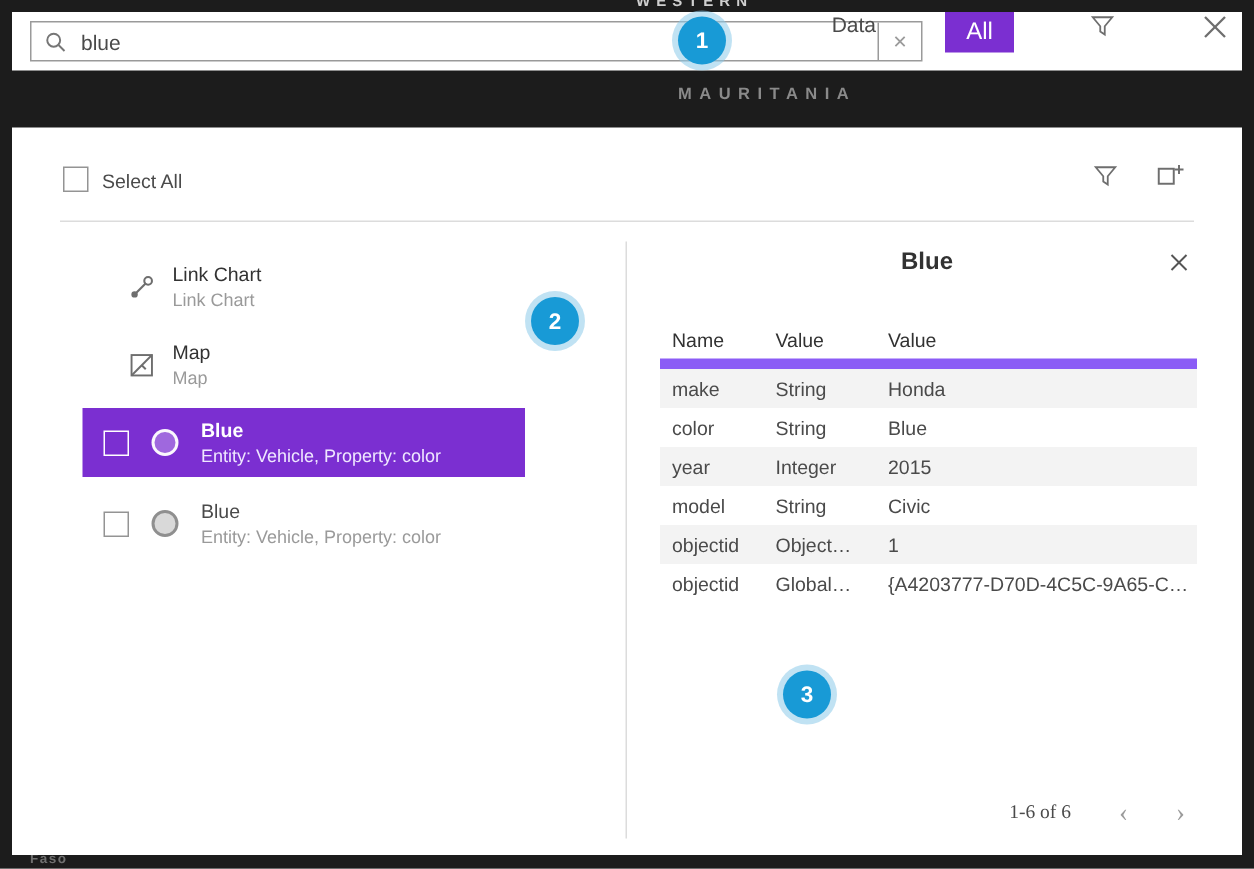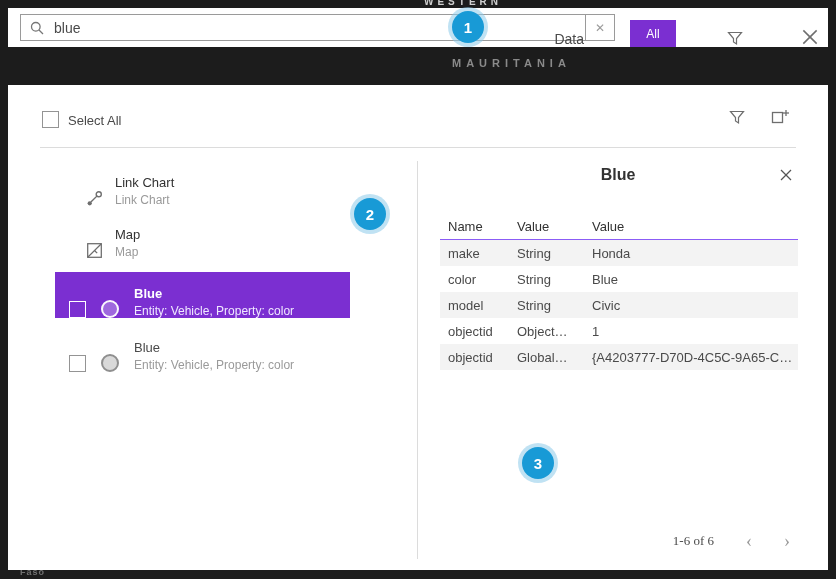--- a/index.html
+++ b/index.html
@@ -10,37 +10,37 @@
   .map-label-top{position:absolute;top:-4px;left:424px;color:#cfcfcf;font-size:10px;letter-spacing:4px;font-weight:bold;}
   .map-label-mid{position:absolute;top:57px;left:452px;color:#8a8a8a;font-size:11px;letter-spacing:5px;font-weight:bold;}
   .map-label-bottom{position:absolute;top:567px;left:20px;color:#707070;font-size:9px;letter-spacing:1px;font-weight:bold;}
 
   
   .search-bar{position:absolute;left:8px;top:8px;width:820px;height:39px;background:#fff;}
   .search-box{position:absolute;left:12px;top:6px;width:595px;height:27px;border:1px solid #9a9a9a;display:flex;align-items:center;box-sizing:border-box;background:#fff;}
   .search-box .sicon{width:16px;height:16px;margin:0 7px 0 8px;flex:0 0 auto;display:flex;}
   .search-input{flex:1;min-width:0;border:none;outline:none;font-size:14px;color:#4a4a4a;font-family:inherit;height:100%;background:transparent;}
   .clear-btn{width:28px;height:100%;border-left:1px solid #9a9a9a;display:flex;align-items:center;justify-content:center;cursor:pointer;color:#9b9b9b;font-size:12px;}
-  .search-right{position:absolute;right:8px;top:0;height:39px;display:flex;align-items:flex-end;gap:32px;}
+  .search-right{position:absolute;right:8px;top:0;height:39px;display:flex;align-items:flex-start;gap:32px;}
   .data-btn{font-size:14px;color:#4a4a4a;padding:0 14px;cursor:pointer;}
-  .all-btn{width:46px;height:27px;background:#7b2fd1;color:#fff;font-size:12px;display:flex;align-items:center;justify-content:center;cursor:pointer;}
+  .all-btn{width:46px;height:27px;background:#7b2fd1;color:#fff;font-size:16px;display:flex;align-items:center;justify-content:center;cursor:pointer;}
   .filter-top-btn{margin-left:18px;cursor:pointer;display:flex;}
   .close-main-btn{margin-left:24px;cursor:pointer;display:flex;}
 
   
   .panel{position:absolute;left:8px;top:85px;width:820px;height:485px;background:#fff;}
   .sa-check{position:absolute;left:34px;top:26px;width:15px;height:15px;border:1px solid #949494;background:#fff;cursor:pointer;}
   .sa-label{position:absolute;left:60px;top:28px;font-size:13px;color:#4a4a4a;}
   .top-icons{position:absolute;top:22px;right:38px;display:flex;gap:24px;align-items:center;}
   .top-icons > span{display:flex;cursor:pointer;}
   .hdiv{position:absolute;left:32px;top:62px;width:756px;border-top:1px solid #dcdcdc;}
   .vdiv{position:absolute;left:409px;top:76px;height:398px;border-left:1px solid #dcdcdc;}
 
   
-  .item{position:absolute;display:flex;align-items:flex-end;gap:12px;box-sizing:border-box;}
+  .item{position:absolute;display:flex;align-items:center;gap:12px;box-sizing:border-box;}
   .item .txt{display:flex;flex-direction:column;gap:3px;}
   .item .t{font-size:13px;color:#323232;}
   .item .s{font-size:12px;color:#9a9a9a;}
   .item-link{left:78px;top:90px;}
   .item-map{left:78px;top:142px;}
   .item-entity{left:47px;width:295px;height:46px;padding-left:14px;gap:15px;cursor:pointer;}
   .item-sel{top:187px;background:#7b2fd1;}
   .item-sel .t{color:#fff;font-weight:bold;}
   .item-sel .s{color:#efe7ff;}
   .item-unsel{top:241px;}
@@ -48,21 +48,21 @@
   .row-check{width:15px;height:15px;border:1px solid #949494;background:#fff;flex:0 0 auto;cursor:pointer;}
   .item-sel .row-check{border-color:#fff;background:transparent;}
   .ring{width:14px;height:14px;border-radius:50%;border:2px solid #8f8f8f;background:#d9d9d9;flex:0 0 auto;}
   .item-sel .ring{border-color:rgba(255,255,255,.95);background:rgba(255,255,255,.28);}
   .iicon{width:17px;height:17px;display:flex;flex:0 0 auto;}
 
   
   .detail-title{position:absolute;left:430px;top:81px;width:360px;text-align:center;font-size:16px;font-weight:bold;color:#323232;}
   .detail-close{position:absolute;left:770px;top:82px;cursor:pointer;display:flex;}
   .dtable{position:absolute;left:432px;top:128px;width:358px;}
-  .thead{display:flex;height:26px;align-items:center;border-bottom:1px solid #8b5cf6;font-size:13px;color:#323232;}
+  .thead{display:flex;height:26px;align-items:center;border-bottom:7px solid #8b5cf6;font-size:13px;color:#323232;}
   .tbody .trow{display:flex;height:26px;align-items:center;font-size:13px;color:#4a4a4a;}
   .tbody .trow:nth-child(odd){background:#f3f3f3;}
   .col-name{width:77px;padding-left:8px;box-sizing:border-box;flex:0 0 auto;}
   .col-type{width:75px;flex:0 0 auto;}
   .col-value{flex:1;min-width:0;white-space:nowrap;overflow:hidden;}
   .pagination{position:absolute;left:432px;top:447px;width:358px;display:flex;align-items:center;justify-content:flex-end;gap:32px;padding-right:8px;box-sizing:border-box;font-size:13px;color:#4a4a4a;font-family:Liberation Serif, serif;}
   .pg-btn{font-size:18px;color:#9b9b9b;cursor:pointer;line-height:1;}
 
   
   .badge{position:absolute;width:32px;height:32px;border-radius:50%;background:#189ad6;color:#fff;font-size:15px;font-weight:bold;display:flex;align-items:center;justify-content:center;box-shadow:0 0 0 4px rgba(140,203,233,.55);z-index:10;}
@@ -192,20 +192,25 @@
           <span class="col-name">make</span>
           <span class="col-type">String</span>
           <span class="col-value">Honda</span>
         </div>
         <div class="trow">
           <span class="col-name">color</span>
           <span class="col-type">String</span>
           <span class="col-value">Blue</span>
         </div>
         <div class="trow">
+          <span class="col-name">year</span>
+          <span class="col-type">Integer</span>
+          <span class="col-value">2015</span>
+        </div>
+        <div class="trow">
           <span class="col-name">model</span>
           <span class="col-type">String</span>
           <span class="col-value">Civic</span>
         </div>
         <div class="trow">
           <span class="col-name">objectid</span>
           <span class="col-type">Object…</span>
           <span class="col-value">1</span>
         </div>
         <div class="trow">

